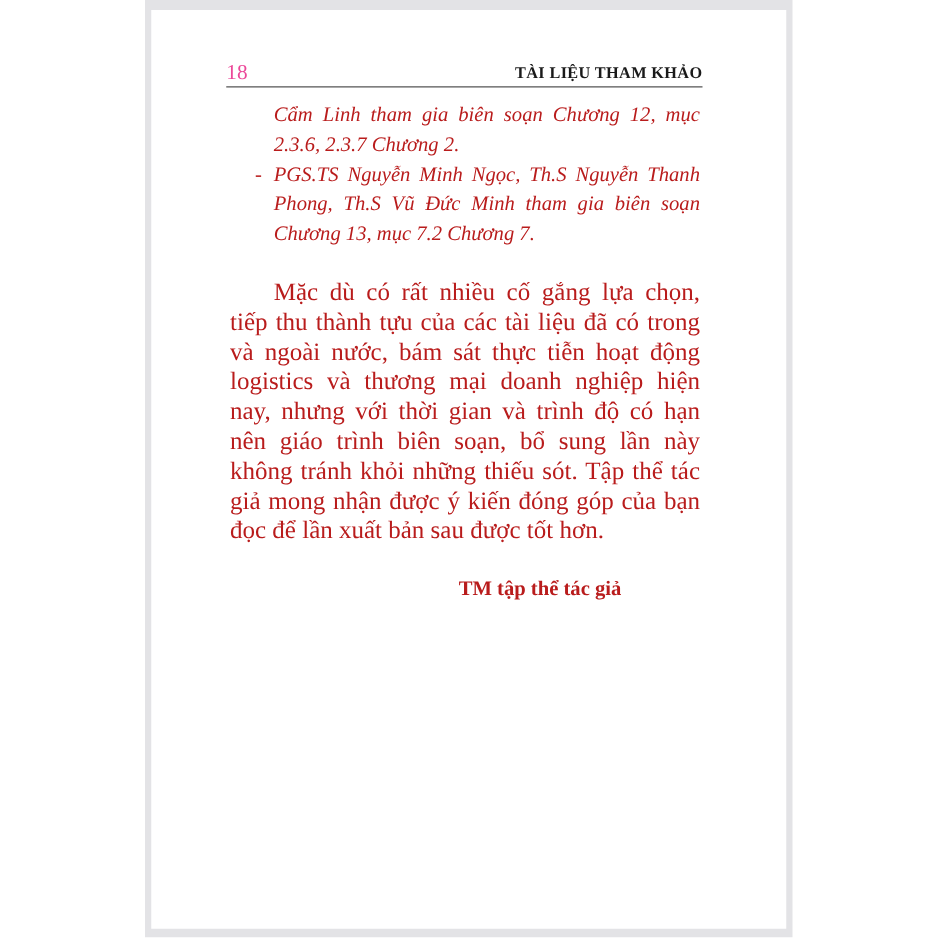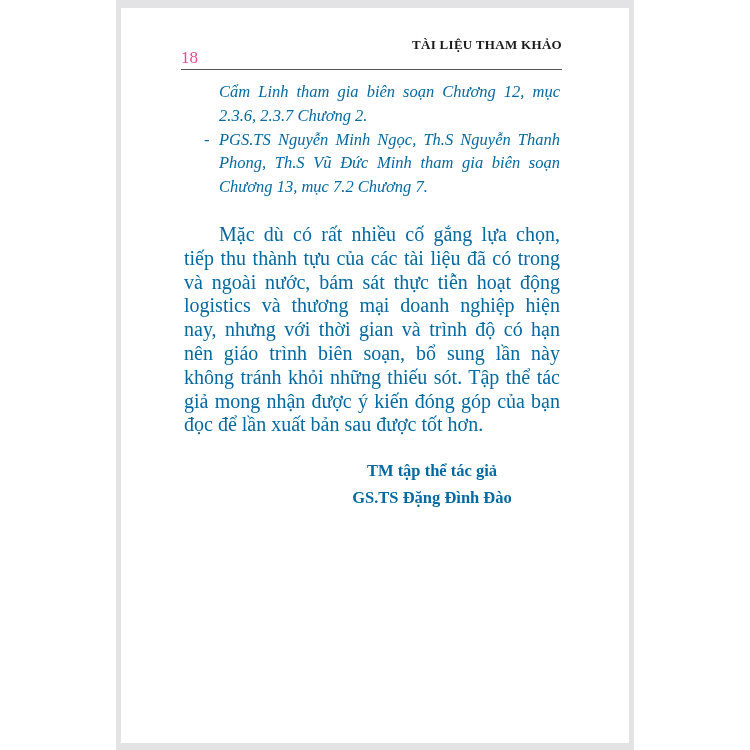--- a/index.html
+++ b/index.html
@@ -44,36 +44,36 @@
     position: absolute;
     left: 0;
     bottom: 1px;
     font-family: "Liberation Serif", serif;
     font-size: 17px;
     color: #ec4899;
   }
   .running-head {
     position: absolute;
     right: 0;
-    bottom: 16px;
+    bottom: 3px;
     font-family: "Liberation Serif", serif;
     font-weight: bold;
     font-size: 13px;
     letter-spacing: 0.3px;
     color: #1a1a1a;
   }
   .content {
     position: absolute;
     left: 184px;
     top: 80px;
     width: 376px;
     font-family: "Liberation Serif", serif;
     font-size: 16.5px;
     line-height: 23.8px;
-    color: #0369a1;
+    color: #b91c1c;
   }
   .credit-line {
     font-style: italic;
     text-align: justify;
     text-align-last: left;
   }
   .indent-block {
     padding-left: 35px;
   }
   .bullet-item {
@@ -116,15 +116,14 @@
   <div class="credit-line indent-block">Cẩm Linh tham gia biên soạn Chương 12, mục 2.3.6, 2.3.7 Chương 2.</div>
   <div class="credit-line bullet-item">
     <span class="bullet-mark">-</span>
     <span>PGS.TS Nguyễn Minh Ngọc, Th.S Nguyễn Thanh Phong, Th.S Vũ Đức Minh tham gia biên soạn Chương 13, mục 7.2 Chương 7.</span>
   </div>
 
   <p class="paragraph">Mặc dù có rất nhiều cố gắng lựa chọn, tiếp thu thành tựu của các tài liệu đã có trong và ngoài nước, bám sát thực tiễn hoạt động logistics và thương mại doanh nghiệp hiện nay, nhưng với thời gian và trình độ có hạn nên giáo trình biên soạn, bổ sung lần này không tránh khỏi những thiếu sót. Tập thể tác giả mong nhận được ý kiến đóng góp của bạn đọc để lần xuất bản sau được tốt hơn.</p>
 
   <div class="signature">
     <div>TM tập thể tác giả</div>
-    <div>GS.TS Đặng Đình Đào</div>
   </div>
 </div>
 
 </body></html>

